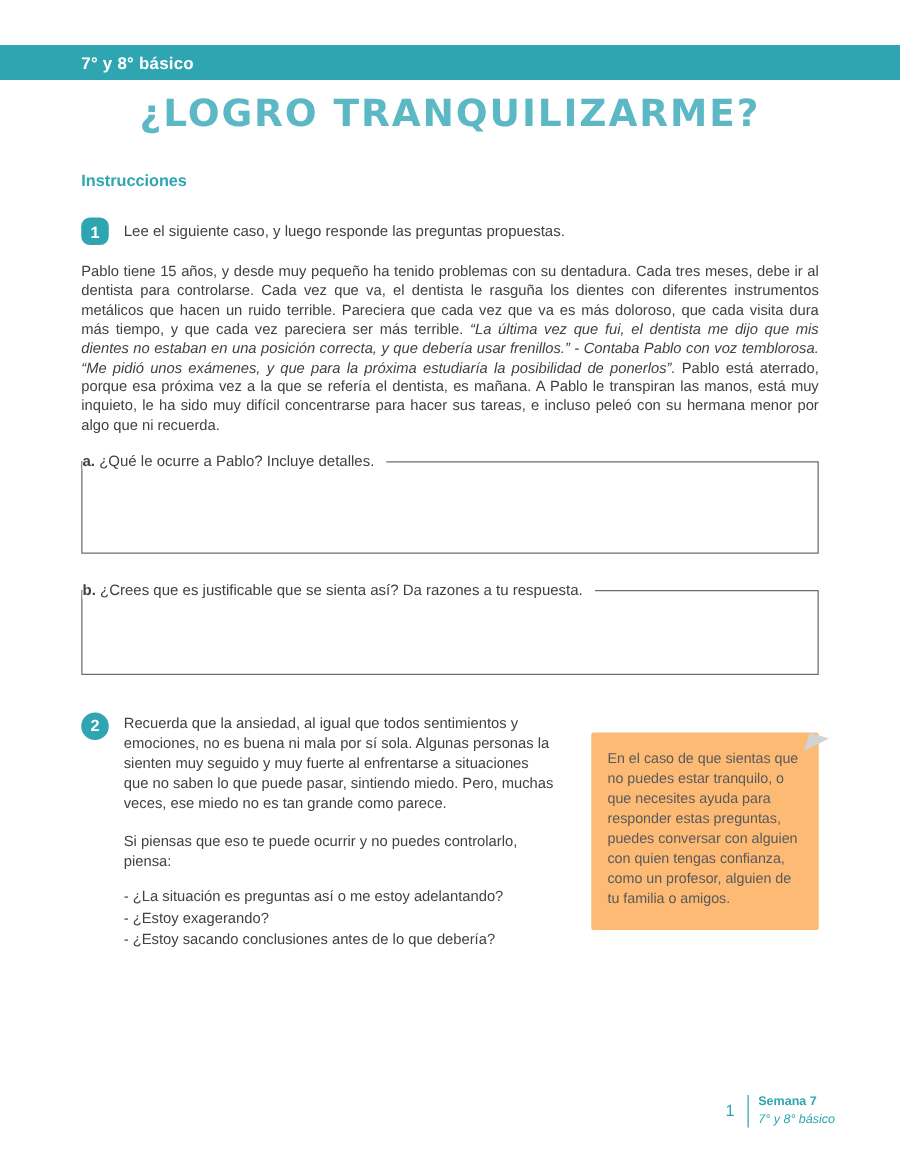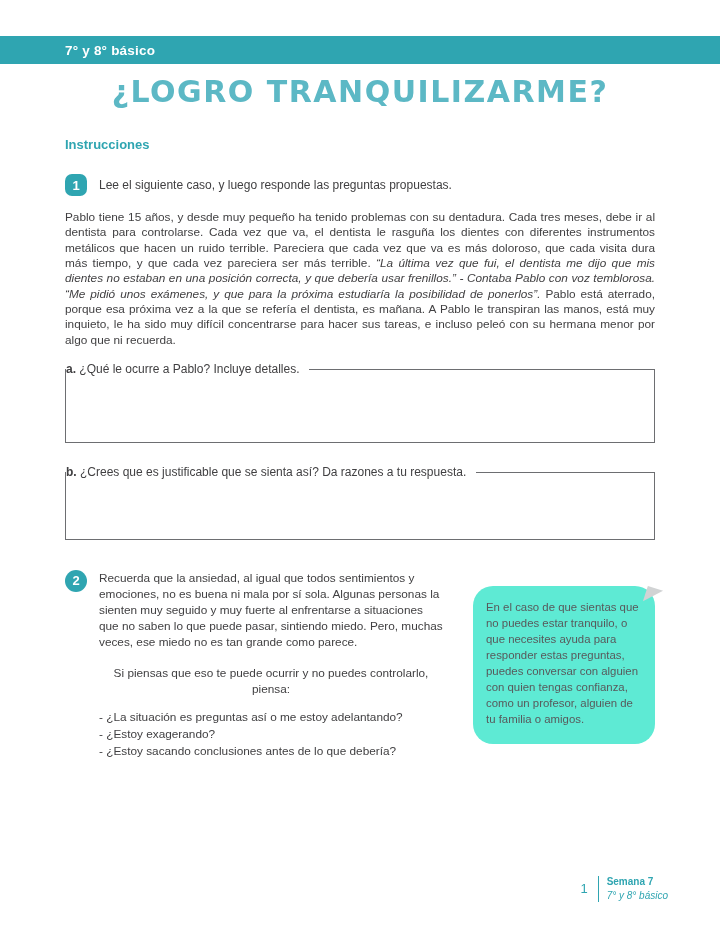--- a/index.html
+++ b/index.html
@@ -31,26 +31,26 @@
 
   .qa { position:relative; margin-top:21px; }
   .qa-box { border:1px solid #6d6e71; position:relative; }
   .qa-box.a { height:74px; }
   .qa-box.b { height:68px; }
   .qa-label { position:absolute; top:-8px; left:0; background:#fff; padding-right:10px; font-size:12px; color:#414042; white-space:nowrap; }
   .qa-label b { font-weight:bold; }
 
   .activity2-row { display:flex; align-items:flex-start; margin-top:30px; }
   .a2-left { margin-left:12px; width:344px; font-size:11.8px; color:#414042; line-height:1.36; }
-  .a2-para2 { margin-top:15px;text-align:center; }
+  .a2-para2 { margin-top:15px; }
   .a2-questions { margin-top:12px; }
   .a2-questions div { margin-top:1px; }
 
   .bubble-wrap { margin-left:auto; width:182px; padding-top:16px; position:relative; }
-  .bubble { position:relative; background:#5eead4; border-radius:20px; padding:14px 13px 16px 13px; font-size:11.4px; color:#58595b; line-height:1.4; }
+  .bubble { position:relative; background:#fdba74; border-radius:2px; padding:14px 13px 16px 13px; font-size:11.4px; color:#58595b; line-height:1.4; }
   .bubble-tail { position:absolute; top:2px; right:-6px; width:0; height:0; border-left:16px solid #d1d3d4; border-bottom:16px solid transparent; transform:rotate(18deg); }
 
   .footer { position:absolute; right:52px; bottom:30px; display:flex; align-items:center; }
   .page-num { color:#2fa5b1; font-size:13px; margin-right:10px; }
   .footer-divider { width:1px; height:26px; background:#2fa5b1; margin-right:8px; }
   .footer-meta { color:#2fa5b1; font-size:10px; line-height:1.35; }
   .week { font-weight:bold; }
   .grade2 { font-style:italic; }
 </style>
 </head>

